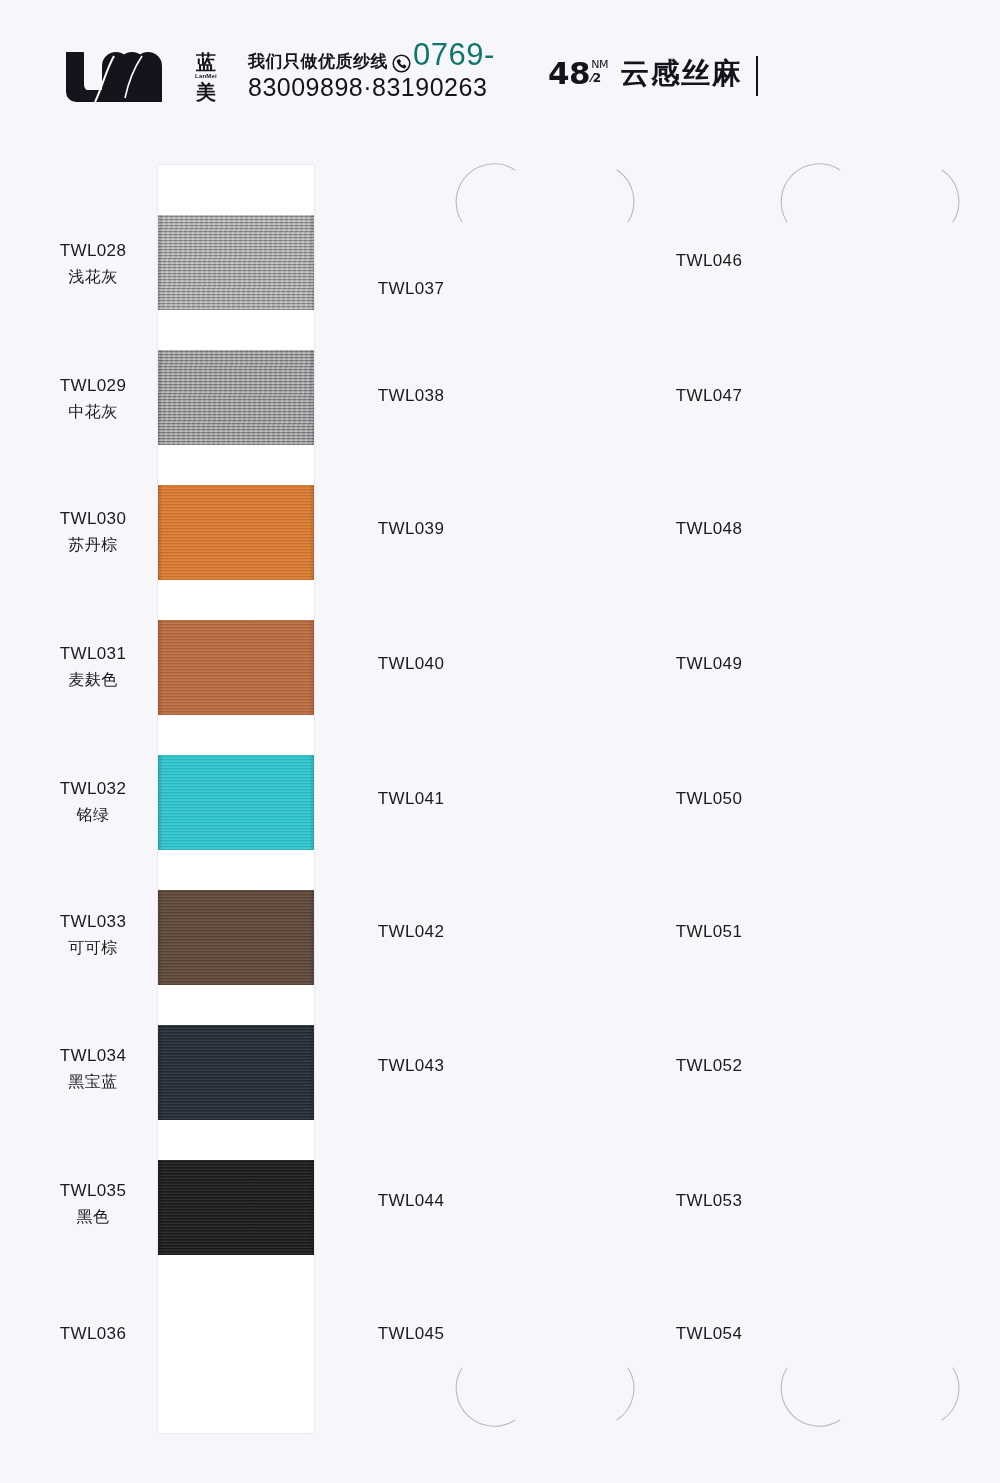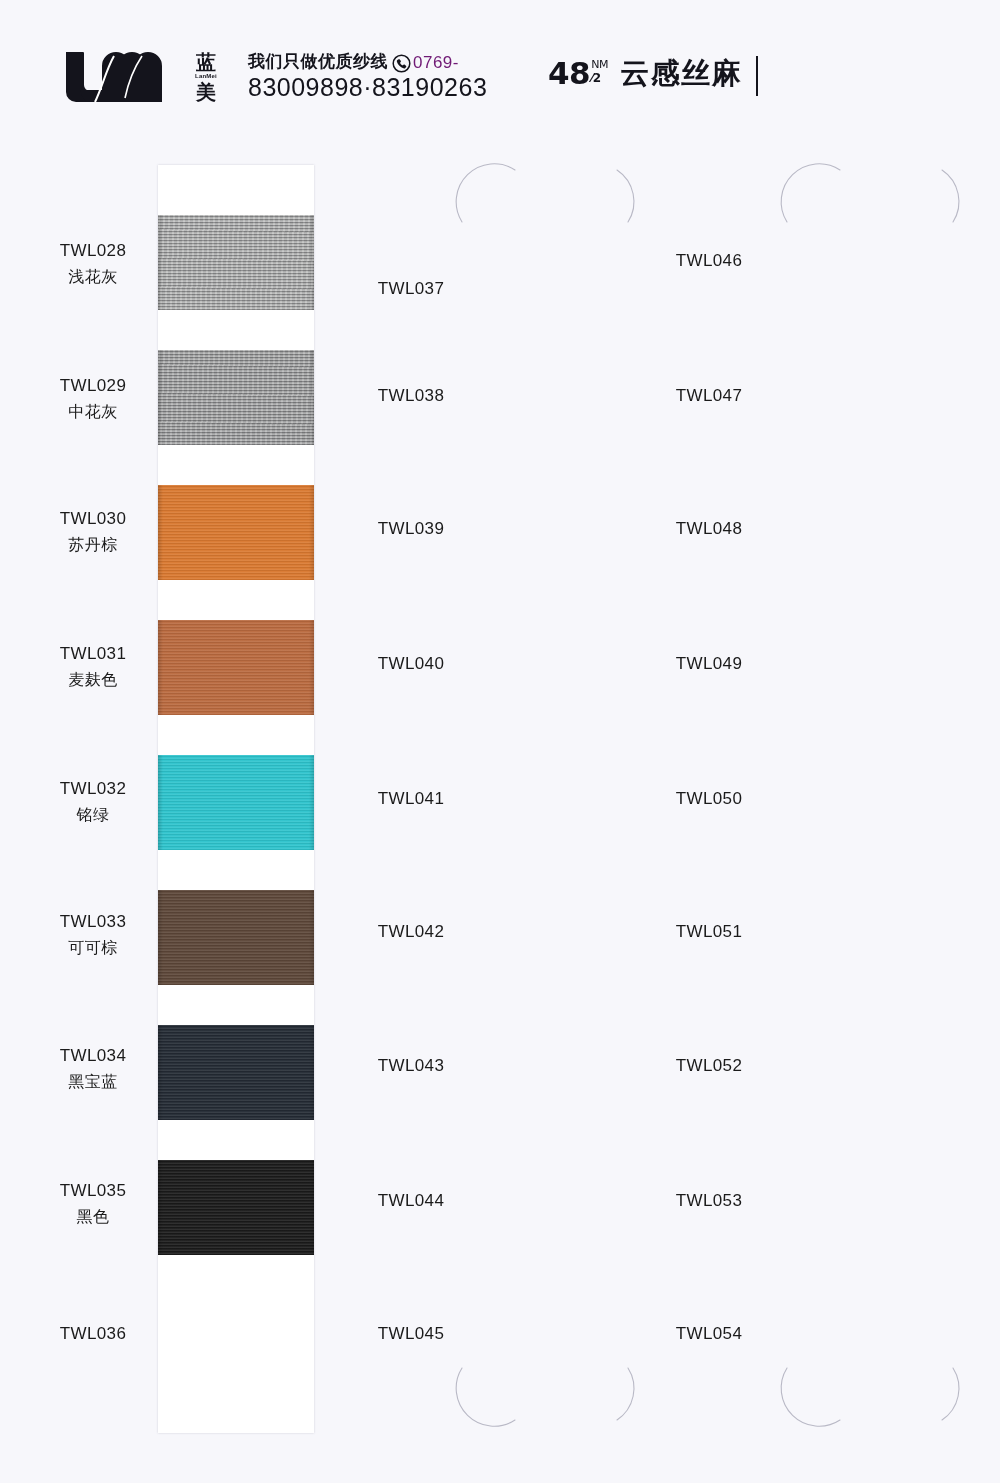--- a/index.html
+++ b/index.html
@@ -89,24 +89,24 @@
     font-family: "DejaVu Sans", sans-serif;
     letter-spacing: .5px;
     height: 24px;
   }
   #phone-icon {
     margin: 0 2px 0 4px;
     display: inline-flex;
   }
   #phone-prefix {
     font-family: "Liberation Sans", sans-serif;
-    font-size: 17px;
+    font-size: 31px;
     font-weight: 400;
     letter-spacing: .5px;
-    color: #701a75;
+    color: #0f766e;
   }
   #phone-number {
     font-family: "Liberation Sans", sans-serif;
     font-size: 25px;
     font-weight: 400;
     letter-spacing: .5px;
     color: #14141c;
     line-height: 1.05;
     margin-top: 1px;
   }

